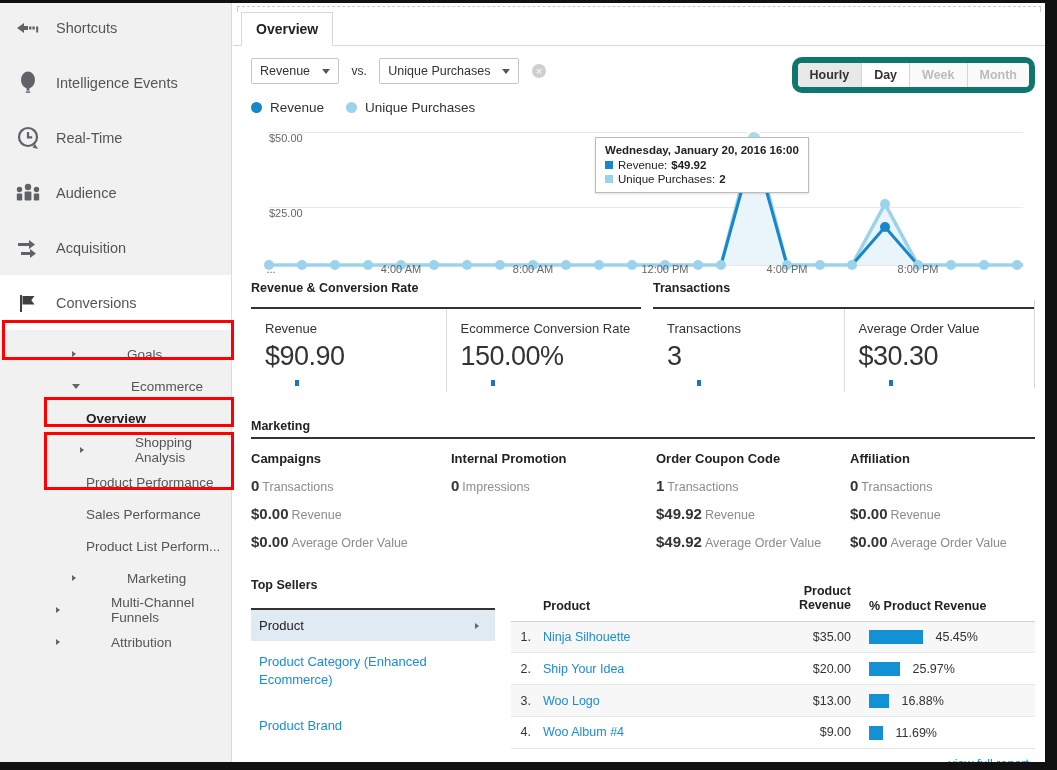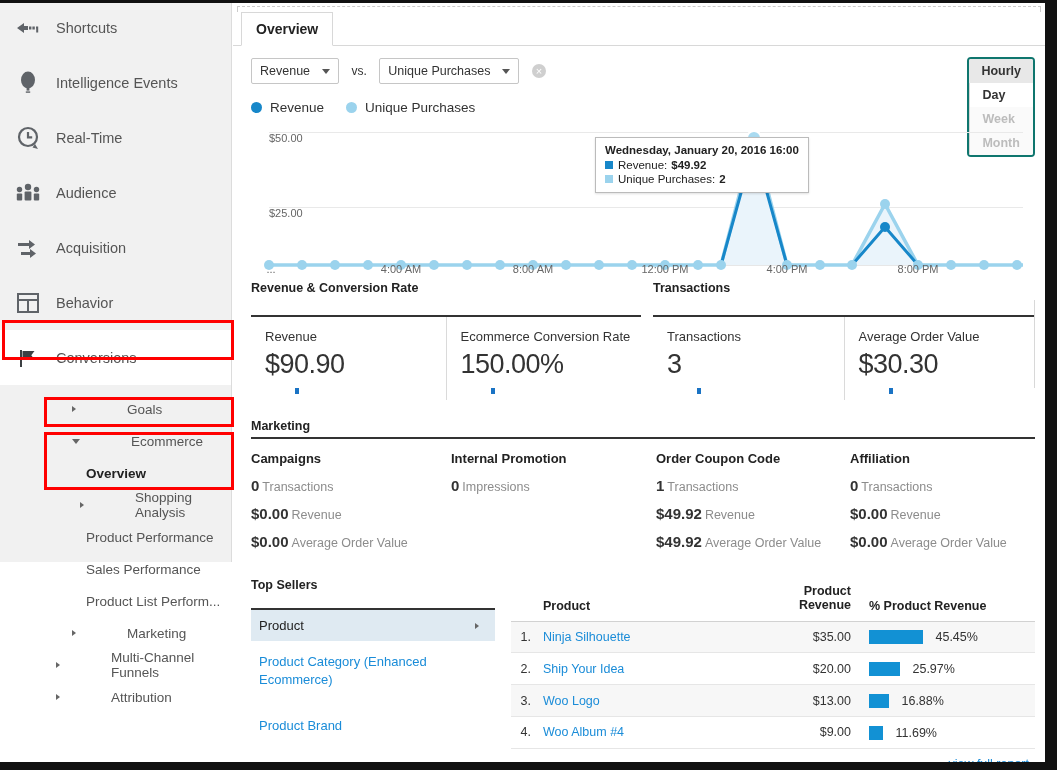--- a/index.html
+++ b/index.html
@@ -24,21 +24,21 @@
     background: #111; z-index: 60;
   }
   .frame-top {
     position: absolute; left: 0; top: 0; width: 1057px; height: 3px;
     background: #111; z-index: 60;
   }
 
   
   .sidebar {
     position: absolute; left: 0; top: 0;
-    width: 232px; height: 562px;
+    width: 232px; height: 770px;
     background: #f1f1f1;
     border-right: 1px solid #dcdcdc;
   }
   .nav-main {
     display: flex; align-items: center;
     height: 55px; padding-left: 10px;
     color: #555; font-size: 14.5px;
   }
   .nav-main.active { background: #fff; }
   .nav-ico {
@@ -113,21 +113,21 @@
   }
   .vs { display: inline-block; font-size: 12px; color: #333; margin: 0 8px; vertical-align: middle; }
   .xbtn {
     display: inline-flex; align-items: center; justify-content: center;
     width: 14px; height: 14px; border-radius: 50%;
     background: #cfcfcf; color: #fff; font-size: 11px; line-height: 1;
     margin-left: 8px; vertical-align: middle;
   }
   .gran {
     position: absolute; right: 10px; top: 7px;
-    display: flex; border: 2px solid #0f766e; border-radius: 4px; overflow: hidden; flex-direction: column;
+    display: flex; border: 6px solid #0f766e; border-radius: 10px; overflow: hidden;
   }
   .gran div {
     padding: 5px 12px; font-size: 12.5px; font-weight: bold;
     border-left: 1px solid #d6d6d6; background: #fff; color: #333;
   }
   .gran div:first-child { border-left: none; }
   .gran div.on { background: #e8e8e8; }
   .gran div.off { color: #bcbcbc; background: #fafafa; }
 
   .legend { position: absolute; left: 18px; top: 100px; display: flex; align-items: center; font-size: 13.5px; color: #333; }
@@ -149,21 +149,21 @@
   }
   .tt-title { font-weight: bold; margin-bottom: 3px; }
   .tt-row { display: flex; align-items: center; margin-top: 2px; }
   .tt-sq { width: 8px; height: 8px; margin-right: 5px; }
   .tt-b { font-weight: bold; }
 
   
   .sec { position: absolute; }
   .sec-hd {
     font-size: 12.5px; font-weight: bold; color: #222;
-    padding-bottom: 20px; border-bottom: 2px solid #333;
+    padding-bottom: 12px; border-bottom: 2px solid #333;
   }
   .mrow { display: flex; }
   .mcell { flex: 1; padding: 12px 0 6px 14px; border-right: 1px solid #dadada; position: relative; }
   .mcell:last-child { border-right: none; }
   .mname { font-size: 13px; color: #333; }
   .mval { font-size: 27px; color: #333; margin-top: 5px; letter-spacing: -.5px; }
   .spark { width: 4px; height: 6px; background: #1a73c4; margin-top: 8px; margin-left: 30px; }
 
   .mk-hd { font-size: 12.5px; font-weight: bold; color: #222; padding-bottom: 4px; border-bottom: 2px solid #333; }
   .mkrow { display: flex; margin-top: 12px; }
@@ -254,30 +254,20 @@
     <div class="nav-main">
       <span class="nav-ico">
         <svg width="24" height="22" viewBox="0 0 24 22">
             <path d="M2 6 h11 v-3 l6 4.5 -6 4.5 v-3 H2z" fill="#5f6368"></path>
             <path d="M5 15 h9 v-3 l6 4.5 -6 4.5 v-3 H5z" fill="#5f6368"></path>
           </svg>
       </span>
       <span class="nav-label">Acquisition</span>
     </div>
 
-    <div class="nav-main">
-      <span class="nav-ico">
-        <svg width="22" height="22" viewBox="0 0 22 22">
-            <rect x="1" y="2" width="20" height="18" fill="none" stroke="#5f6368" stroke-width="2"></rect>
-            <line x1="1" y1="8" x2="21" y2="8" stroke="#5f6368" stroke-width="2"></line>
-            <line x1="11" y1="8" x2="11" y2="20" stroke="#5f6368" stroke-width="2"></line>
-          </svg>
-      </span>
-      <span class="nav-label">Behavior</span>
-    </div>
 
     <div class="nav-main active">
       <span class="nav-ico">
         <svg width="22" height="22" viewBox="0 0 22 22">
             <rect x="3" y="3" width="2" height="17" fill="#3c4043"></rect>
             <path d="M5.5 4 h12 l-3.2 4.2 3.2 4.3 h-12z" fill="#3c4043"></path>
           </svg>
       </span>
       <span class="nav-label">Conversions</span>
     </div>

